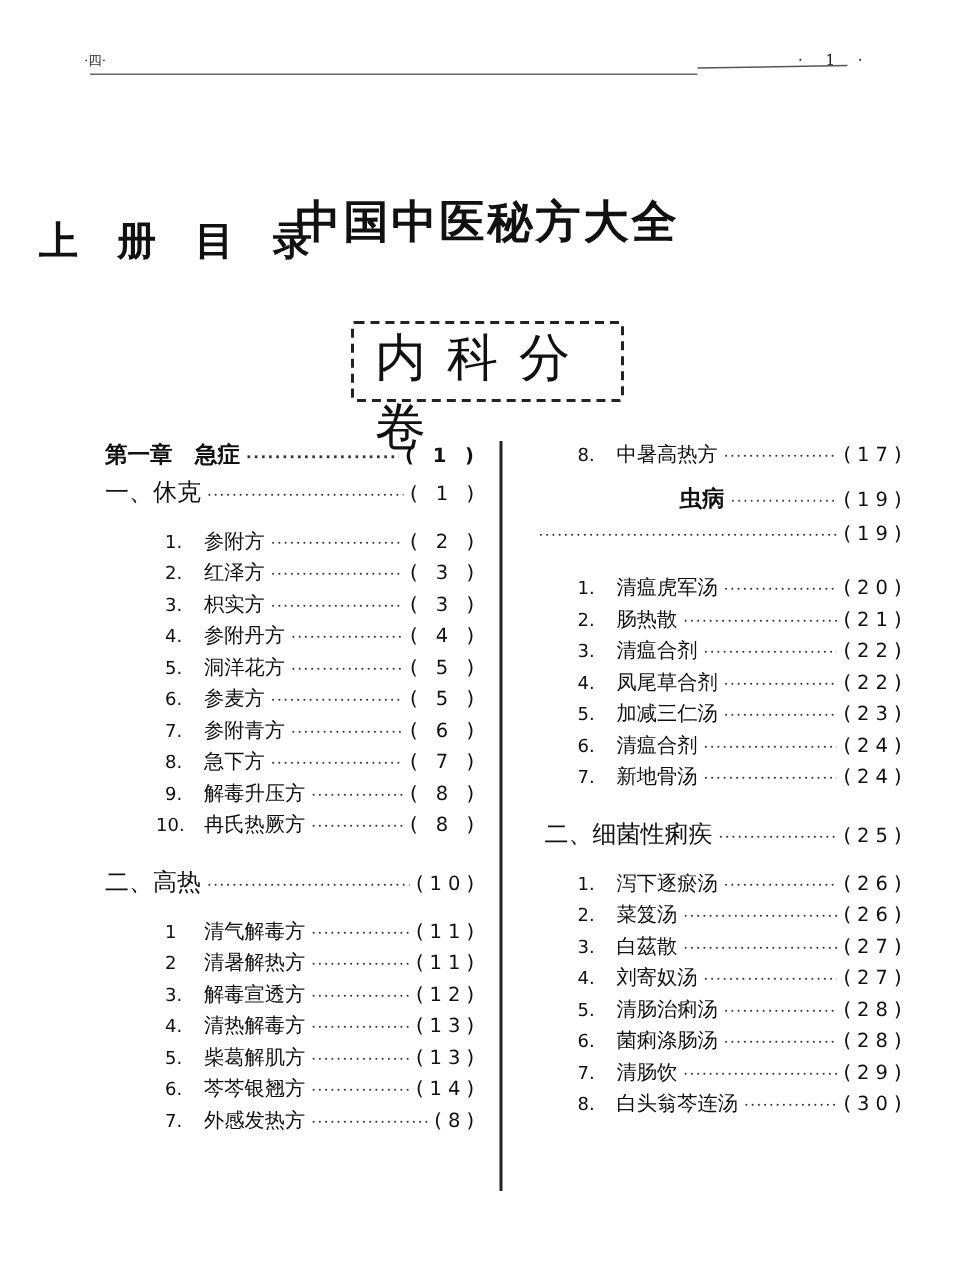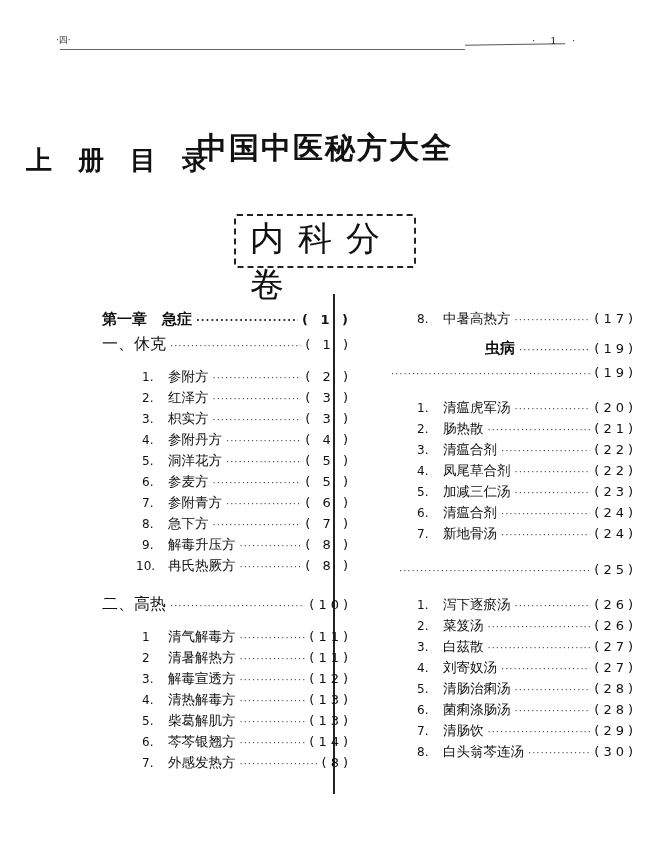--- a/index.html
+++ b/index.html
@@ -22,21 +22,21 @@
       font-size: 26px; font-weight: bold; letter-spacing: 26px; padding-left: 26px;
       box-sizing: border-box;
     }
     .section-box {
       position: absolute; left: 234px; top: 214px; width: 182px; height: 54px;
       border: 2px dashed #222; border-radius: 3px; box-sizing: border-box;
       display: flex; align-items: flex-start; justify-content: center;
       font-size: 34px; letter-spacing: 14px; padding-left: 14px;
     }
     .column-divider { position: absolute; left: 333px; top: 294px; width: 2px; height: 500px; background: #222; }
-    .col { position: absolute; top: 310px; width: 250px; font-size: 14px; margin-left: 32px; }
+    .col { position: absolute; top: 294px; width: 250px; font-size: 14px; }
     .col.left { left: 70px; }
     .col.right { left: 355px; }
     .row { display: flex; align-items: baseline; white-space: nowrap; height: 21px; }
     .row.chapter { font-family: "DejaVu Sans", "Liberation Sans", sans-serif; font-weight: bold; font-size: 15px; height: 24px; }
     .row.section { font-size: 16px; height: 26px; justify-content: center; }
     .row.item { padding-left: 40px; font-size: 13.5px; }
     .row .num { display: inline-block; min-width: 26px; font-family: "DejaVu Sans", sans-serif; font-size: 12px; }
     .row .label { }
     .row .dots { flex: 1; overflow: hidden; color: #333; margin: 0 4px; letter-spacing: 1px; font-size: 10px; }
     .row .dots::before { content: "··································································"; }
@@ -241,20 +241,21 @@
     </div>
   <div class="row item" style="padding-left:30px">
       <span class="num">7.</span>
       <span class="label">新地骨汤</span>
       <span class="dots"></span>
       <span class="page">(24)</span>
     </div>
 
   <div class="spacer-m"></div>
   <div class="row section" style="padding-left:8px">
+    <span class="label">二、细菌性痢疾</span>
     <span class="dots"></span>
     <span class="page">(25)</span>
   </div>
   <div class="spacer-s"></div>
   <div class="row item" style="padding-left:30px">
       <span class="num">1.</span>
       <span class="label">泻下逐瘀汤</span>
       <span class="dots"></span>
       <span class="page">(26)</span>
     </div>

